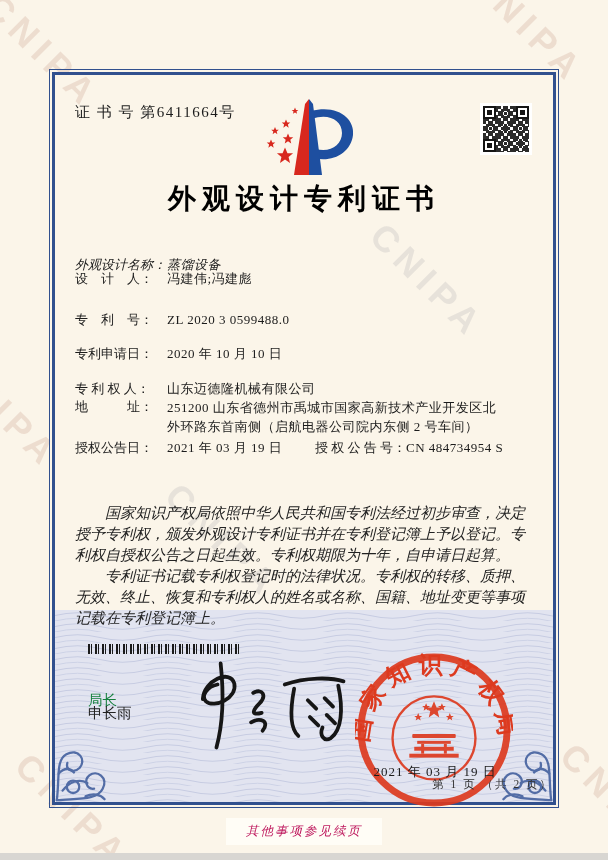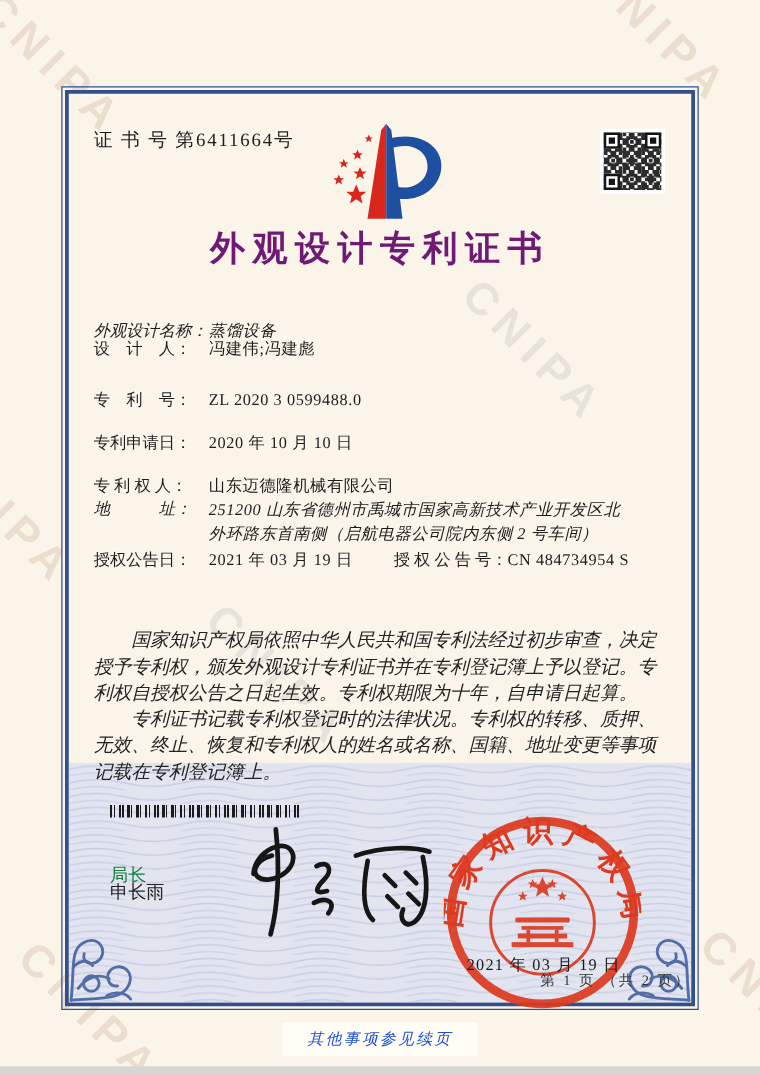--- a/index.html
+++ b/index.html
@@ -28,21 +28,21 @@
   .qr .noise{position:absolute;inset:0;
       background:
         repeating-conic-gradient(#151515 0 25%, transparent 0 50%),
         repeating-conic-gradient(transparent 0 25%, #151515 0 50%);
       background-size:6px 6px, 10px 10px;opacity:.9;}
   .qr .finder{position:absolute;width:9px;height:9px;border:2.5px solid #151515;background:#fff;}
   .qr .finder::after{content:"";position:absolute;left:2px;top:2px;width:5px;height:5px;background:#151515;}
   .qr .f-tl{left:0;top:0;} .qr .f-tr{right:0;top:0;} .qr .f-bl{left:0;bottom:0;}
   
   .title{position:absolute;left:0;top:105px;width:100%;text-align:center;
-         font-size:28px;font-weight:bold;letter-spacing:6px;color:#701a75;}
+         font-size:28px;font-weight:bold;letter-spacing:6px;color:#000000;}
   
   .fields{position:absolute;left:20px;top:183px;width:462px;font-size:13px;line-height:14px;}
   .frow{white-space:nowrap;}
   .flabel{display:inline-block;width:92px;white-space:pre;vertical-align:top;}
   .fvalue{letter-spacing:.5px;}
   .addr-wrap{display:inline-block;vertical-align:top;line-height:19px;margin-top:-2px;}
   .grant-row{display:flex;}
   .grant-left{width:240px;}
   
   .paras{position:absolute;left:20px;top:428px;width:460px;font-size:15px;line-height:21px;
@@ -65,21 +65,21 @@
   .sig-script{position:absolute;left:125px;top:578px;width:180px;height:105px;}
   
   .seal{position:absolute;left:300px;top:576px;width:158px;height:158px;}
   .seal-date{position:absolute;left:295px;top:688px;width:170px;text-align:center;
              font-size:13px;color:#1a1a1a;letter-spacing:1px;}
   .page-info{position:absolute;left:0;bottom:10px;width:100%;text-align:right;
              font-size:11.5px;letter-spacing:2px;color:#333;}
   
   .cont-note{position:absolute;left:50%;top:818px;transform:translateX(-50%);
              background:#fffdf6;padding:5px 20px;font-size:12.5px;font-style:italic;
-             letter-spacing:2px;color:#1d4ed8;}
+             letter-spacing:2px;color:#be185d;}
 </style>
 </head>
 <body>
 
 <span class="wm warm" style="left:-30px;top:30px;">CNIPA</span>
 <span class="wm warm" style="left:455px;top:5px;">CNIPA</span>
 <span class="wm gray" style="left:355px;top:260px;">CNIPA</span>
 <span class="wm warm" style="left:-70px;top:390px;">CNIPA</span>
 <span class="wm gray" style="left:150px;top:520px;">CNIPA</span>
 <span class="wm warm" style="left:0px;top:790px;">CNIPA</span>
@@ -157,21 +157,21 @@
     </div>
     <div class="frow" style="margin-bottom:20px;">
       <span class="flabel">专　利　号：</span><span class="fvalue">ZL 2020 3 0599488.0</span>
     </div>
     <div class="frow" style="margin-bottom:21px;">
       <span class="flabel">专利申请日：</span><span class="fvalue">2020 年 10 月 10 日</span>
     </div>
     <div class="frow" style="margin-bottom:4px;">
       <span class="flabel">专 利 权 人：</span><span class="fvalue">山东迈德隆机械有限公司</span>
     </div>
-    <div class="frow" style="margin-bottom:5px;font-style:italic;">
+    <div class="frow" style="margin-bottom:5px;">
       <span class="flabel">地　　　址：</span><span class="addr-wrap"><span class="fvalue">251200 山东省德州市禹城市国家高新技术产业开发区北</span><br><span class="fvalue">外环路东首南侧（启航电器公司院内东侧 2 号车间）</span></span>
     </div>
     <div class="frow grant-row">
       <span class="grant-left"><span class="flabel">授权公告日：</span><span class="fvalue">2021 年 03 月 19 日</span></span>
       <span><span>授 权 公 告 号：</span><span class="fvalue">CN 484734954 S</span></span>
     </div>
   </div>
 
   <div class="paras">
     <p>国家知识产权局依照中华人民共和国专利法经过初步审查，决定授予专利权，颁发外观设计专利证书并在专利登记簿上予以登记。专利权自授权公告之日起生效。专利权期限为十年，自申请日起算。</p>

